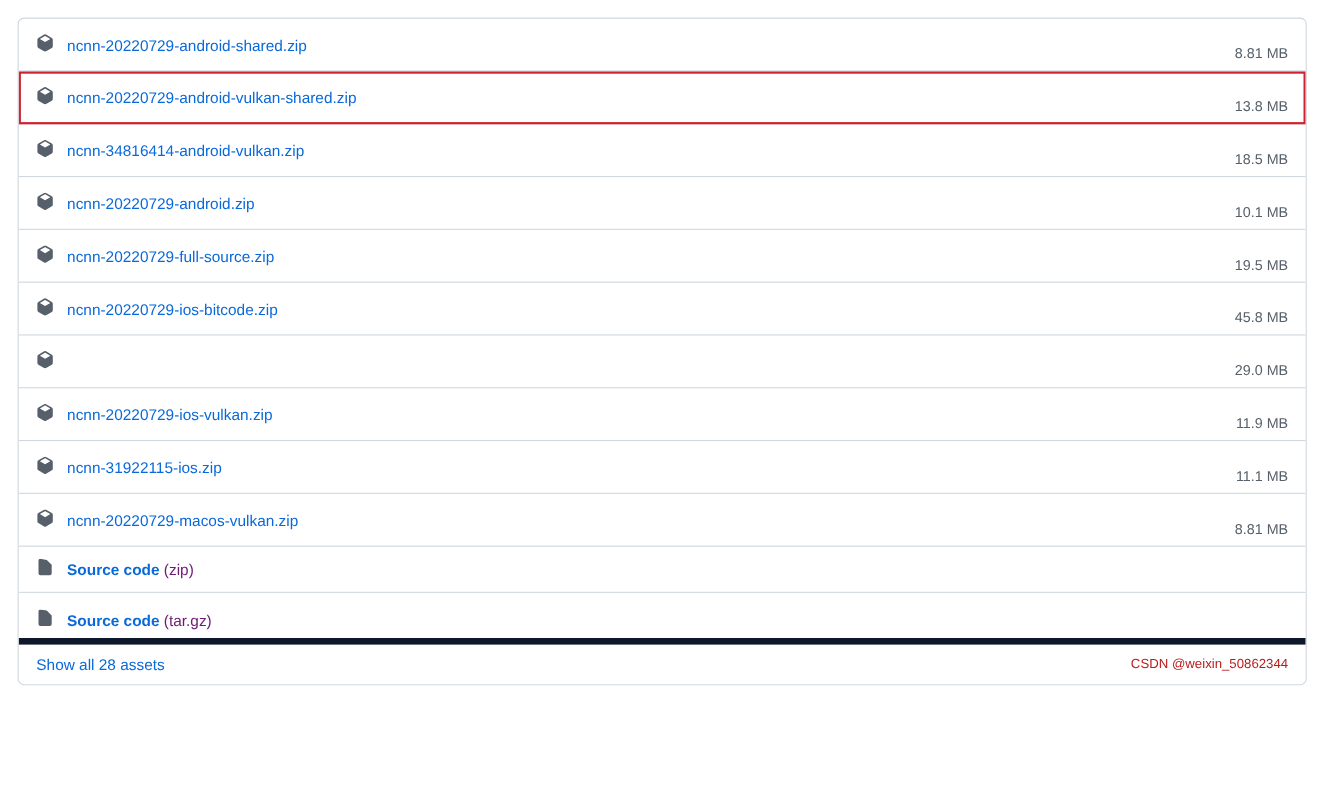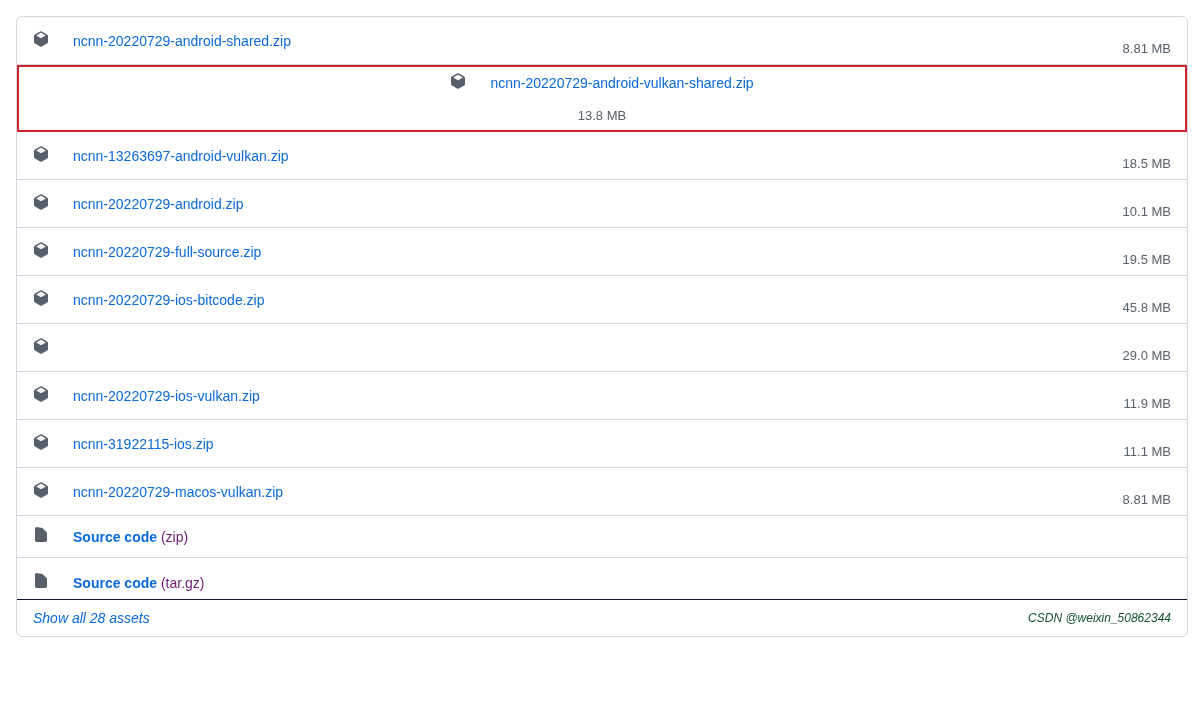--- a/index.html
+++ b/index.html
@@ -23,57 +23,55 @@
       border-bottom: 1px solid #d0d7de;
       min-height: 42px;
     }
     .asset-row:last-child {
       border-bottom: none;
       align-items: flex-end;
     }
     .asset-row.highlighted {
       outline: 2px solid #cf222e;
       outline-offset: -2px;
-      flex-direction: column;
     }
     .asset-left {
       display: flex;
       align-items: center;
-      gap: 24px;
+      gap: 12px;
     }
     .asset-link {
       color: #0969da;
       text-decoration: none;
       font-size: 14px;
     }
     .asset-link .muted {
       color: #701a75;
     }
     .asset-size {
       color: #57606a;
       font-size: 13px;
       white-space: nowrap;
       margin-top: 16px;
     }
     .show-all-row {
       display: flex;
-      align-items: center;
+      align-items: flex-start;
       justify-content: space-between;
       padding: 10px 16px;
-      border-top: 1px solid #0f172a;
+      border-top: 6px solid #0f172a;
       margin-top: -1px;
-      font-style: italic;
     }
     .show-all-link {
       color: #0969da;
       text-decoration: none;
       font-size: 14px;
     }
     .watermark {
-      color: #14532d;
+      color: #b91c1c;
       font-size: 12px;
     }
     
     .pkg-icon {
       display: inline-block;
       width: 16px;
       height: 16px;
     }
     
     .src-icon {
@@ -103,21 +101,21 @@
   </svg></span>
           <a class="asset-link" href="#">ncnn-20220729-android-vulkan-shared.zip</a>
         </div>
         <span class="asset-size">13.8 MB</span>
       </div>
       <div class="asset-row">
         <div class="asset-left">
           <span><svg class="pkg-icon" viewBox="0 0 16 16" width="16" height="16" fill="#57606a" xmlns="http://www.w3.org/2000/svg">
     <path d="M8.878.392a1.75 1.75 0 0 0-1.756 0l-5.25 3.045A1.75 1.75 0 0 0 1 4.951v6.098c0 .624.332 1.2.872 1.514l5.25 3.045a1.75 1.75 0 0 0 1.756 0l5.25-3.045c.54-.313.872-.89.872-1.514V4.951c0-.624-.332-1.2-.872-1.514L8.878.392ZM7.875 1.69a.25.25 0 0 1 .25 0l4.63 2.685L8 7.133 3.245 4.375l4.63-2.685ZM2.5 5.677v5.372c0 .09.047.171.125.216l4.625 2.683V8.432Zm6.25 8.271 4.625-2.683a.25.25 0 0 0 .125-.216V5.677L8.75 8.432Z"></path>
   </svg></span>
-          <a class="asset-link" href="#">ncnn-13263697-android-vulkan.zip</a>
+          <a class="asset-link" href="#">ncnn-34816414-android-vulkan.zip</a>
         </div>
         <span class="asset-size">18.5 MB</span>
       </div>
       <div class="asset-row">
         <div class="asset-left">
           <span><svg class="pkg-icon" viewBox="0 0 16 16" width="16" height="16" fill="#57606a" xmlns="http://www.w3.org/2000/svg">
     <path d="M8.878.392a1.75 1.75 0 0 0-1.756 0l-5.25 3.045A1.75 1.75 0 0 0 1 4.951v6.098c0 .624.332 1.2.872 1.514l5.25 3.045a1.75 1.75 0 0 0 1.756 0l5.25-3.045c.54-.313.872-.89.872-1.514V4.951c0-.624-.332-1.2-.872-1.514L8.878.392ZM7.875 1.69a.25.25 0 0 1 .25 0l4.63 2.685L8 7.133 3.245 4.375l4.63-2.685ZM2.5 5.677v5.372c0 .09.047.171.125.216l4.625 2.683V8.432Zm6.25 8.271 4.625-2.683a.25.25 0 0 0 .125-.216V5.677L8.75 8.432Z"></path>
   </svg></span>
           <a class="asset-link" href="#">ncnn-20220729-android.zip</a>
         </div>

